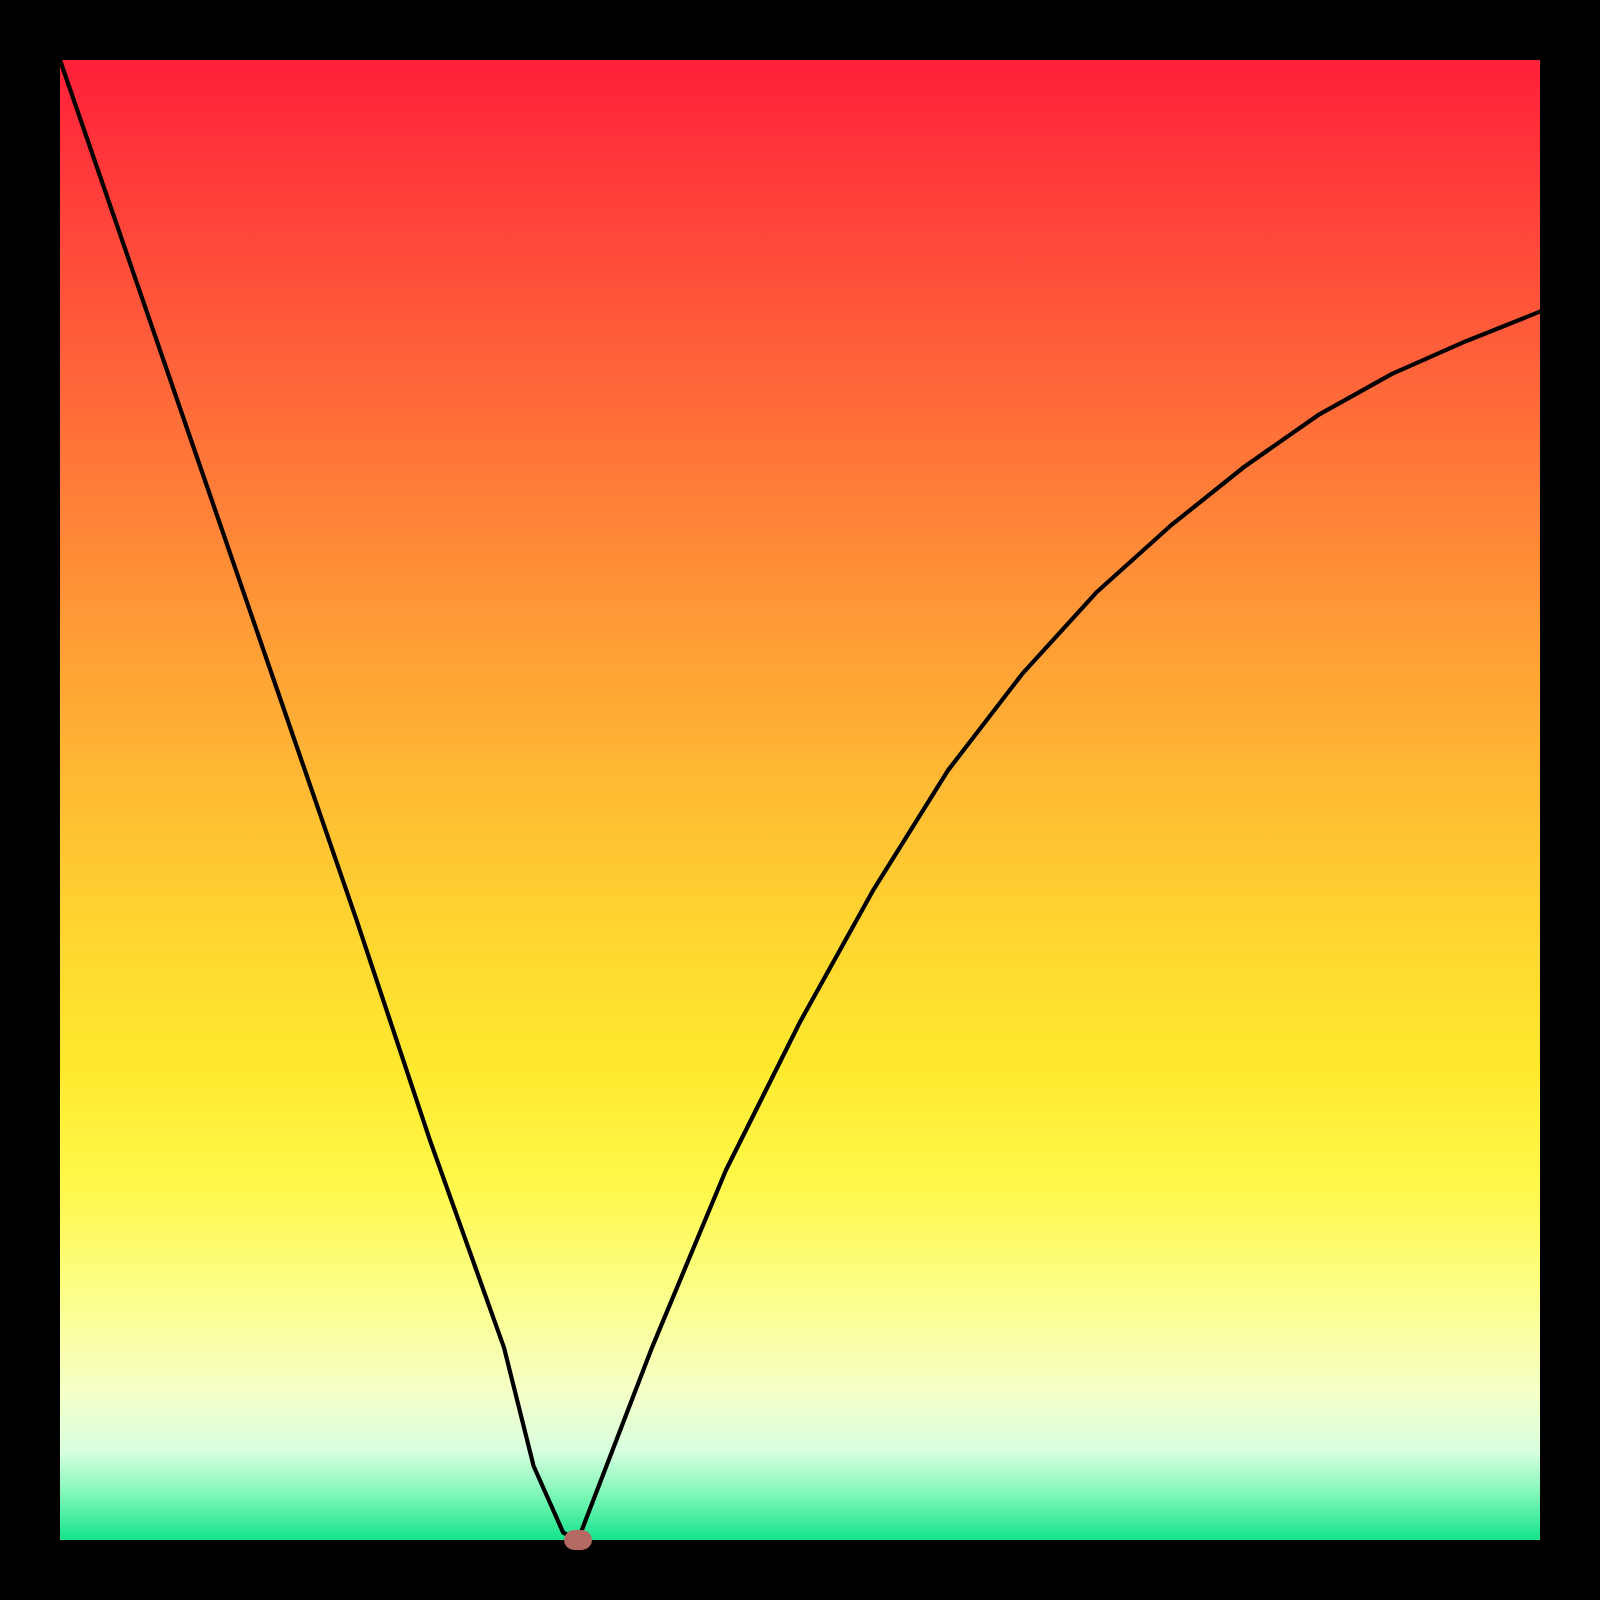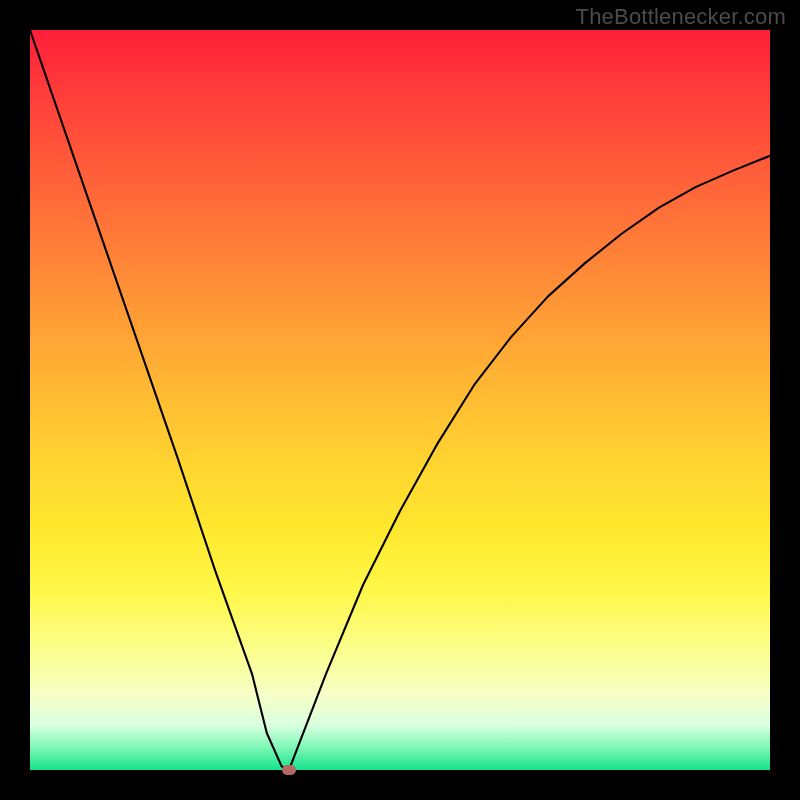--- a/index.html
+++ b/index.html
@@ -73,21 +73,20 @@
     width: 14px;
     height: 10px;
     border-radius: 5px;
     transform: translate(-50%, -50%);
   }
 </style>
 </head>
 <body>
 
 <div class="frame">
-  <div class="watermark">TheBottlenecker.com</div>
 
   <div class="plot">
     <div class="gradient"></div>
 
     <svg class="curve-svg" viewBox="0 0 740 740" preserveAspectRatio="none">
       <path class="curve-path" d="M0.0 0.0 L37.0 107.3 L74.0 214.6 L111.0 321.9 L148.0 429.2 L185.0 540.2 L222.0 643.8 L236.8 703.0 L251.6 736.3 L259.0 740.0 L296.0 643.8 L333.0 555.0 L370.0 481.0 L407.0 414.4 L444.0 355.2 L481.0 307.1 L518.0 266.4 L555.0 233.1 L592.0 203.5 L629.0 177.6 L666.0 156.9 L703.0 140.6 L740.0 125.8"></path>
     </svg>
 
     <div class="marker" style="left:259.0px;top:740.0px;background:#b46a63;"></div>
   </div>

